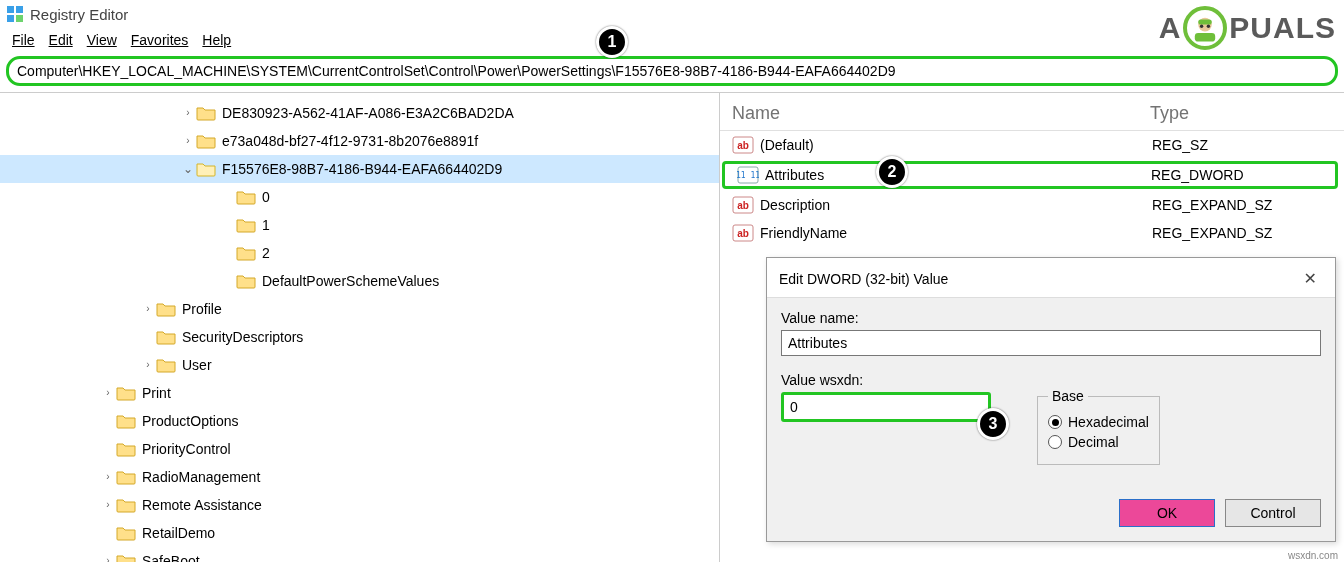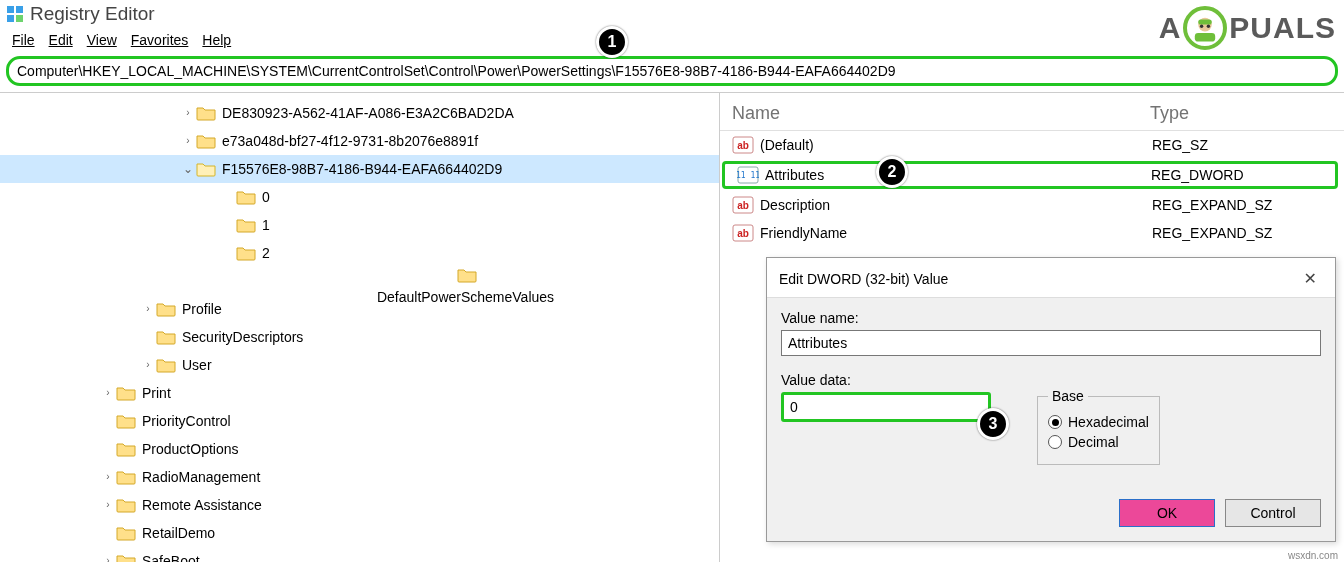--- a/index.html
+++ b/index.html
@@ -2,21 +2,21 @@
 <html><head>
 <meta charset="utf-8">
 <style>
   * { box-sizing: border-box; }
   html, body { margin: 0; padding: 0; }
   body { font-family: "Segoe UI", Tahoma, sans-serif; font-size: 14px; color: #000; background: #fff; width: 1344px; height: 565px; position: relative; overflow: hidden; }
 
   
   .titlebar { display: flex; align-items: center; padding: 4px 6px; height: 28px; }
   .titlebar .app-icon { width: 18px; height: 18px; margin-right: 6px; }
-  .titlebar .title { font-size: 19px; color: #444; }
+  .titlebar .title { font-size: 15px; color: #444; }
 
   
   .menubar { display: flex; gap: 2px; padding: 2px 6px 4px; font-size: 14px; }
   .menubar .item { padding: 2px 6px; cursor: default; }
   .menubar .item .ul { text-decoration: underline; }
 
   
   .addrwrap { padding: 2px 6px 4px; position: relative; }
   .addrbar { border: 3px solid #22c522; border-radius: 14px; padding: 4px 8px; font-size: 14px; white-space: nowrap; overflow: hidden; }
   .hr { border: 0; border-top: 1px solid #ccc; margin: 2px 0 0; }
@@ -176,21 +176,21 @@
         </div>
         <div class="tree-row" style="padding-left: 220px;">
           <span class="expander"></span>
           <span class="folder-icon">
             <svg viewBox="0 0 20 16" width="20" height="16">
               <path d="M1 3 h6 l2 2 h10 v9 a1 1 0 0 1 -1 1 h-16 a1 1 0 0 1 -1 -1 z" fill="#ffe08a" stroke="#d4a828"></path>
             </svg>
           </span>
           <span class="tree-label">2</span>
         </div>
-        <div class="tree-row" style="padding-left: 220px; flex-direction: column;">
+        <div class="tree-row" style="padding-left: 220px;">
           <span class="expander"></span>
           <span class="folder-icon">
             <svg viewBox="0 0 20 16" width="20" height="16">
               <path d="M1 3 h6 l2 2 h10 v9 a1 1 0 0 1 -1 1 h-16 a1 1 0 0 1 -1 -1 z" fill="#ffe08a" stroke="#d4a828"></path>
             </svg>
           </span>
           <span class="tree-label">DefaultPowerSchemeValues</span>
         </div>
         <div class="tree-row" style="padding-left: 140px;">
           <span class="expander">›</span>
@@ -228,30 +228,30 @@
           </span>
           <span class="tree-label">Print</span>
         </div>
         <div class="tree-row" style="padding-left: 100px;">
           <span class="expander"></span>
           <span class="folder-icon">
             <svg viewBox="0 0 20 16" width="20" height="16">
               <path d="M1 3 h6 l2 2 h10 v9 a1 1 0 0 1 -1 1 h-16 a1 1 0 0 1 -1 -1 z" fill="#ffe08a" stroke="#d4a828"></path>
             </svg>
           </span>
+          <span class="tree-label">ProductOptions</span>
+        </div>
+        <div class="tree-row" style="padding-left: 100px;">
+          <span class="expander"></span>
+          <span class="folder-icon">
+            <svg viewBox="0 0 20 16" width="20" height="16">
+              <path d="M1 3 h6 l2 2 h10 v9 a1 1 0 0 1 -1 1 h-16 a1 1 0 0 1 -1 -1 z" fill="#ffe08a" stroke="#d4a828"></path>
+            </svg>
+          </span>
           <span class="tree-label">PriorityControl</span>
-        </div>
-        <div class="tree-row" style="padding-left: 100px;">
-          <span class="expander"></span>
-          <span class="folder-icon">
-            <svg viewBox="0 0 20 16" width="20" height="16">
-              <path d="M1 3 h6 l2 2 h10 v9 a1 1 0 0 1 -1 1 h-16 a1 1 0 0 1 -1 -1 z" fill="#ffe08a" stroke="#d4a828"></path>
-            </svg>
-          </span>
-          <span class="tree-label">ProductOptions</span>
         </div>
         <div class="tree-row" style="padding-left: 100px;">
           <span class="expander">›</span>
           <span class="folder-icon">
             <svg viewBox="0 0 20 16" width="20" height="16">
               <path d="M1 3 h6 l2 2 h10 v9 a1 1 0 0 1 -1 1 h-16 a1 1 0 0 1 -1 -1 z" fill="#ffe08a" stroke="#d4a828"></path>
             </svg>
           </span>
           <span class="tree-label">RadioManagement</span>
         </div>
@@ -330,21 +330,21 @@
         <span>Edit DWORD (32-bit) Value</span>
         <button class="dlg-close">
           <span>✕</span>
         </button>
       </div>
       <div class="dlg-body">
         <label>Value name:</label>
         <input type="text" value="Attributes" style="">
         <div class="row2">
           <div class="vd-wrap">
-            <label>Value data:</label>
+            <label>Value wsxdn:</label>
             <input type="text" class="vd-input" value="0" style="">
             <div class="badge" style="right:-18px; top:36px;">3</div>
           </div>
           <fieldset>
             <legend>Base</legend>
             <div class="radio-row">
               <span class="radio checked"></span>
               <span>Hexadecimal</span>
             </div>
             <div class="radio-row">

